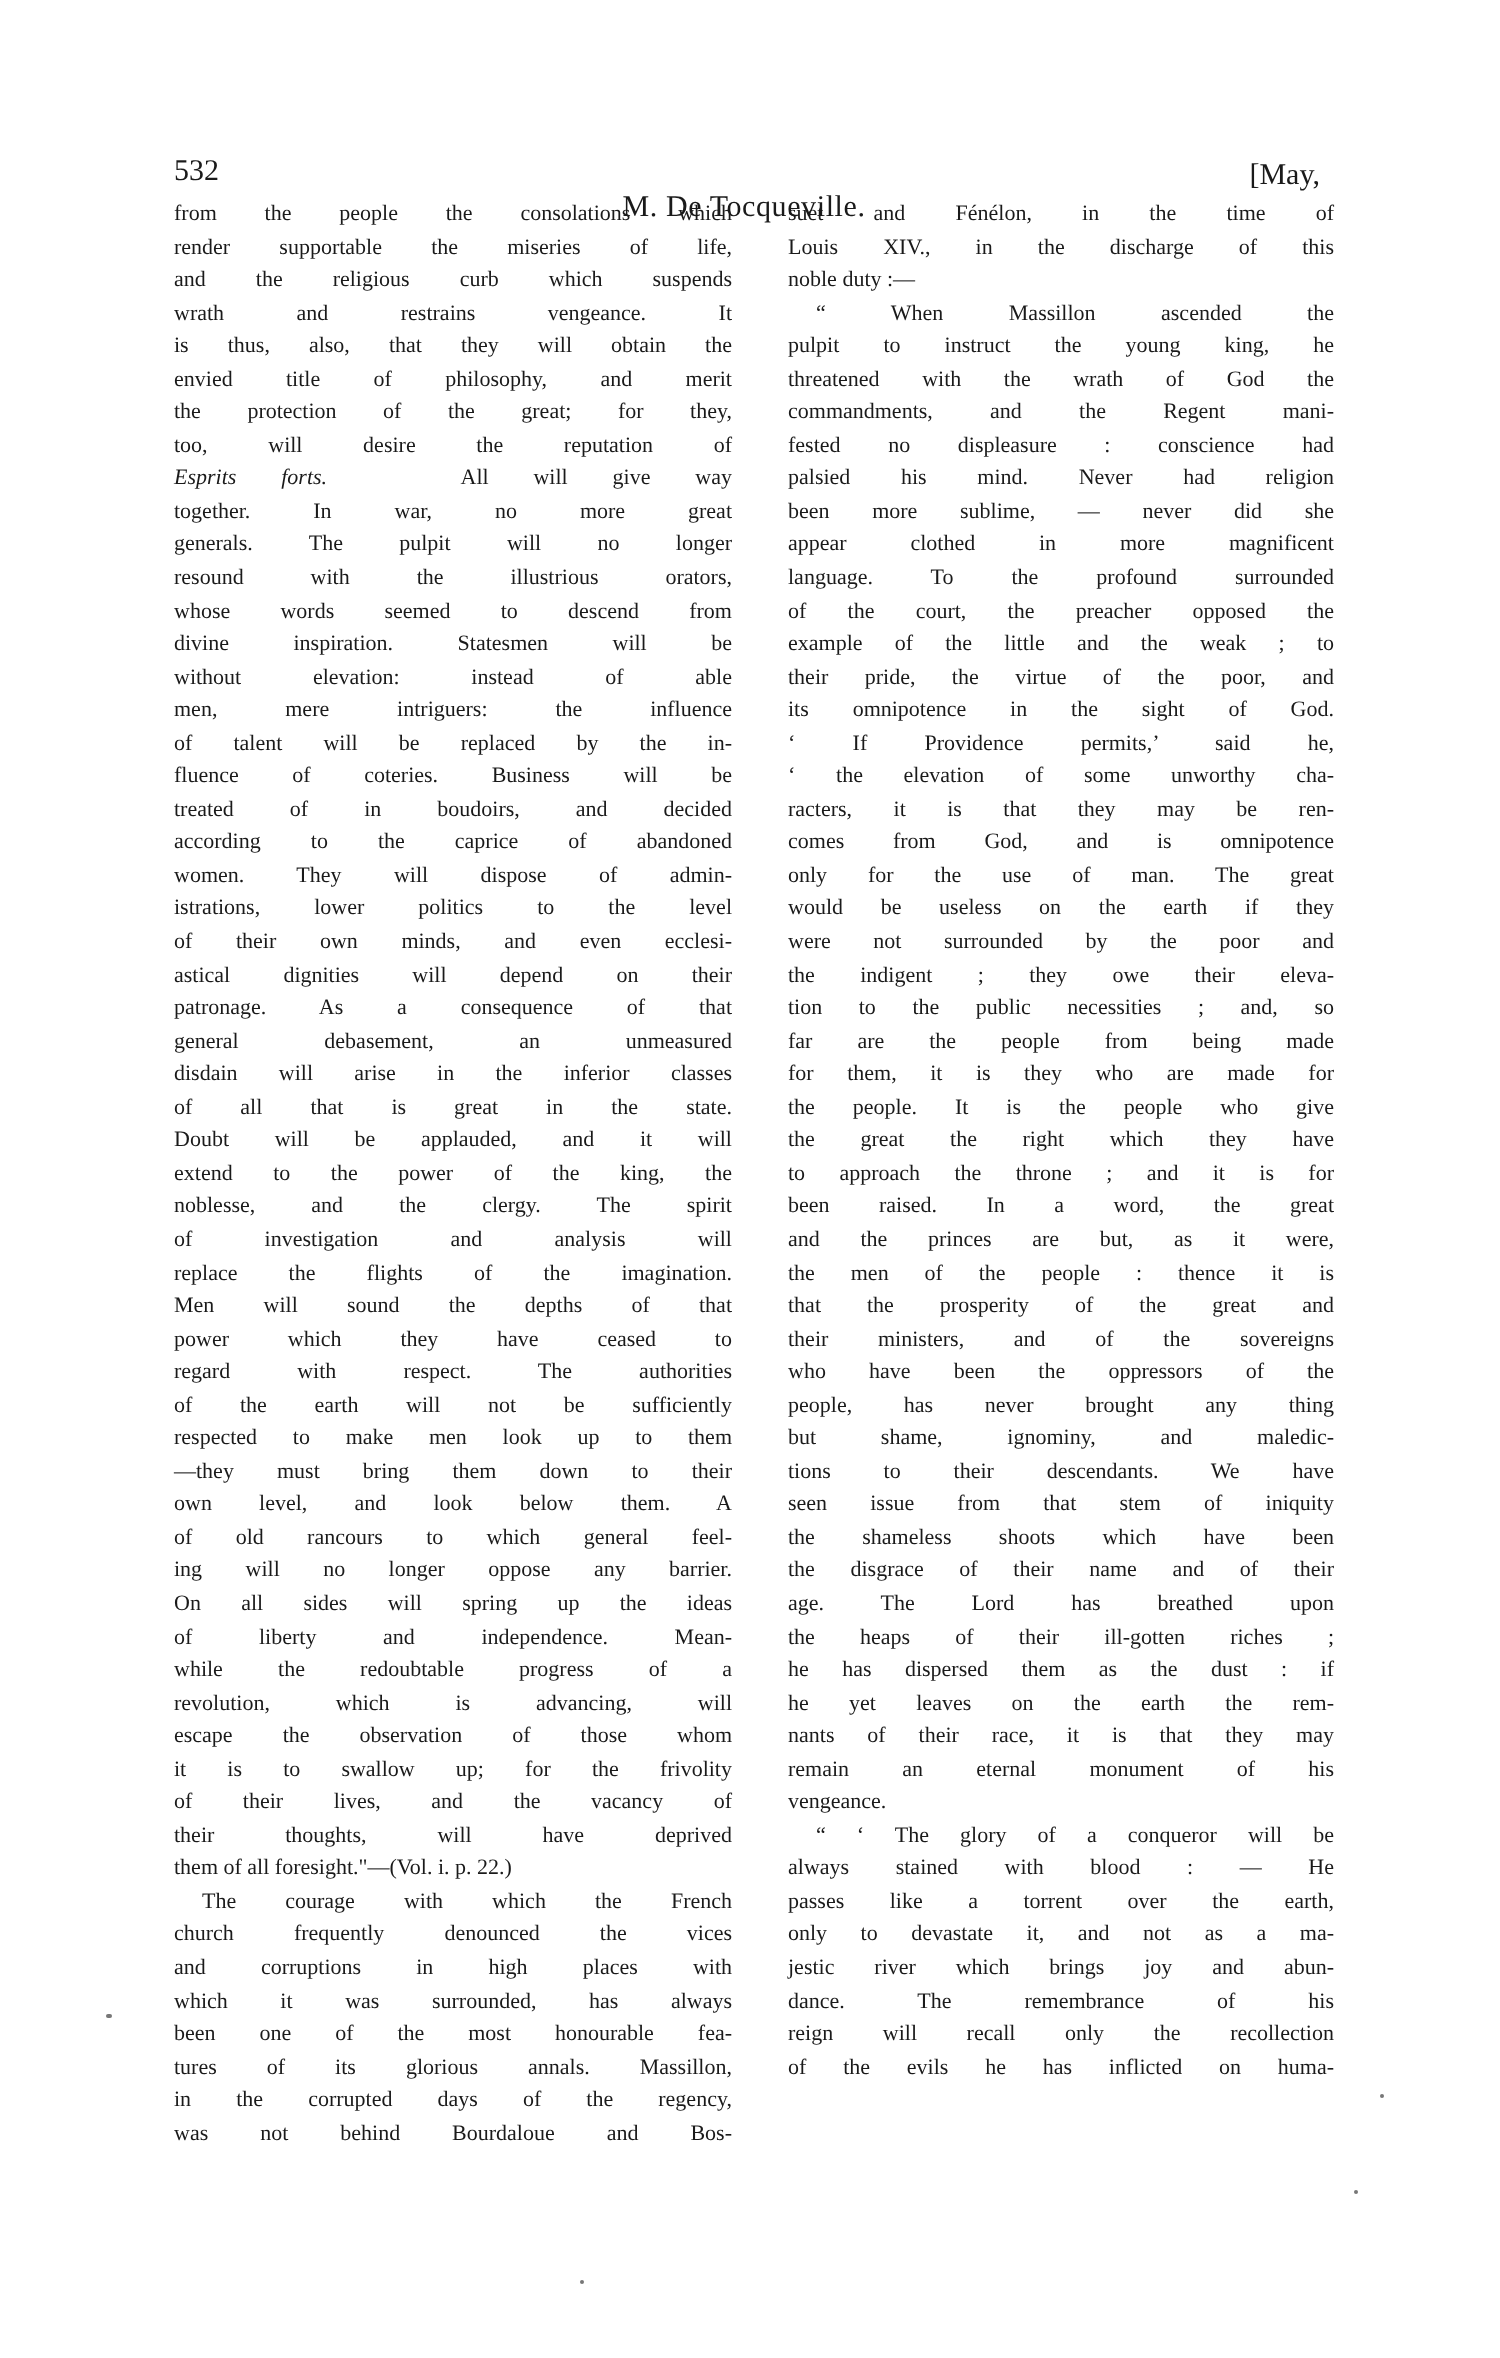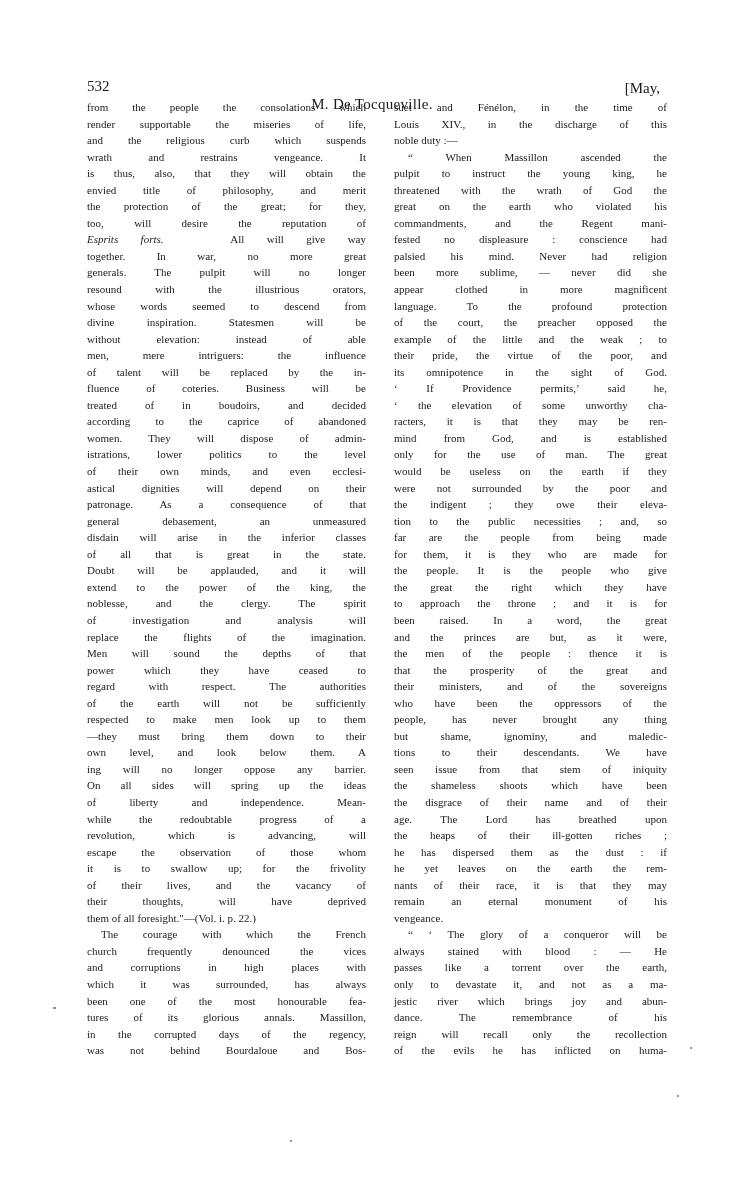--- a/index.html
+++ b/index.html
@@ -65,20 +65,21 @@
     <span class="line">noblesse, and the clergy. The spirit</span>
     <span class="line">of investigation and analysis will</span>
     <span class="line">replace the flights of the imagination.</span>
     <span class="line">Men will sound the depths of that</span>
     <span class="line">power which they have ceased to</span>
     <span class="line">regard with respect. The authorities</span>
     <span class="line">of the earth will not be sufficiently</span>
     <span class="line">respected to make men look up to them</span>
     <span class="line">—they must bring them down to their</span>
     <span class="line">own level, and look below them. A</span>
+    <span class="line">of old rancours to which general feel-</span>
     <span class="line">ing will no longer oppose any barrier.</span>
     <span class="line">On all sides will spring up the ideas</span>
     <span class="line">of liberty and independence. Mean-</span>
     <span class="line">while the redoubtable progress of a</span>
     <span class="line">revolution, which is advancing, will</span>
     <span class="line">escape the observation of those whom</span>
     <span class="line">it is to swallow up; for the frivolity</span>
     <span class="line">of their lives, and the vacancy of</span>
     <span class="line">their thoughts, will have deprived</span>
     <span class="line last">them of all foresight."—(Vol. i. p. 22.)</span>
@@ -92,35 +93,34 @@
     <span class="line">was not behind Bourdaloue and Bos-</span>
   </div>
 
   <div class="col col-right">
     <span class="line">suet and Fénélon, in the time of</span>
     <span class="line">Louis XIV., in the discharge of this</span>
     <span class="line last">noble duty :—</span>
     <span class="line indent">“ When Massillon ascended the</span>
     <span class="line">pulpit to instruct the young king, he</span>
     <span class="line">threatened with the wrath of God the</span>
-    <span class="line">great on the earth who violated his</span>
     <span class="line">commandments, and the Regent mani-</span>
     <span class="line">fested no displeasure : conscience had</span>
     <span class="line">palsied his mind. Never had religion</span>
     <span class="line">been more sublime, — never did she</span>
     <span class="line">appear clothed in more magnificent</span>
-    <span class="line">language. To the profound protection</span>
+    <span class="line">language. To the profound surrounded</span>
     <span class="line">of the court, the preacher opposed the</span>
     <span class="line">example of the little and the weak ; to</span>
     <span class="line">their pride, the virtue of the poor, and</span>
     <span class="line">its omnipotence in the sight of God.</span>
     <span class="line">‘ If Providence permits,’ said he,</span>
     <span class="line">‘ the elevation of some unworthy cha-</span>
     <span class="line">racters, it is that they may be ren-</span>
-    <span class="line">mind from God, and is established</span>
+    <span class="line">comes from God, and is omnipotence</span>
     <span class="line">only for the use of man. The great</span>
     <span class="line">would be useless on the earth if they</span>
     <span class="line">were not surrounded by the poor and</span>
     <span class="line">the indigent ; they owe their eleva-</span>
     <span class="line">tion to the public necessities ; and, so</span>
     <span class="line">far are the people from being made</span>
     <span class="line">for them, it is they who are made for</span>
     <span class="line">the people. It is the people who give</span>
     <span class="line">the great the right which they have</span>
     <span class="line">to approach the throne ; and it is for</span>

